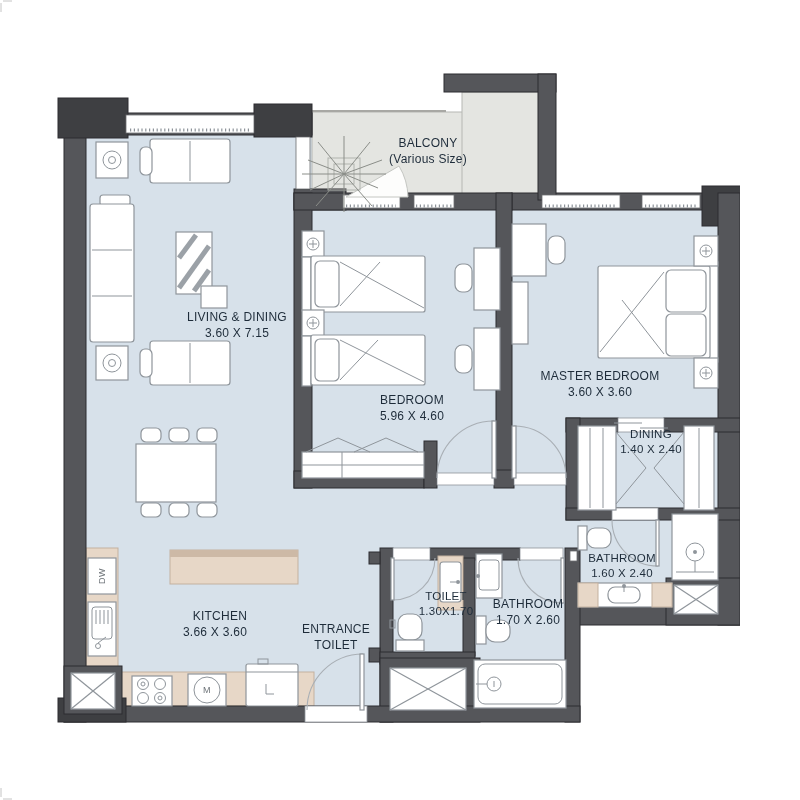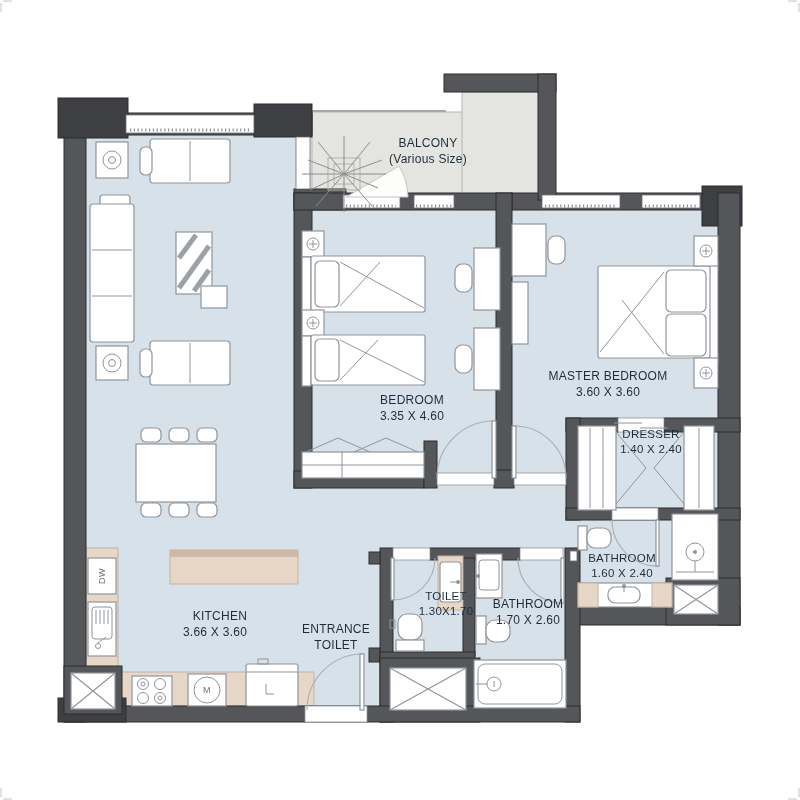--- a/index.html
+++ b/index.html
@@ -1,16 +1,16 @@
 <!DOCTYPE html>
 <html style="--floor: #d7e1ea; --balcony-floor: #e4e5e1; --wall: #55565a; --wall-dark: #3e3f42; --counter: #e7d7c7; --counter-edge: #cdb9a6; --furniture-stroke: #8f959b; --arc: #a9afb5; --window: #ffffff; --outline: #2d2d30; --text: #1e2c3a;"><head>
 <meta charset="utf-8">
 <style>
   html,body{margin:0;padding:0;background:#fff;}
-  .page{position:relative;width:800px;height:800px;background:#fff;overflow:hidden;
+  .page{position:relative;width:740px;height:800px;background:#fff;overflow:hidden;
         font-family:"Liberation Sans", sans-serif;}
   svg{position:absolute;left:0;top:0;}
   
   .floor{fill:var(--floor,#d7e1ea);}
   .balc{fill:var(--balcony-floor,#e4e5e1);stroke:#b6b8b4;stroke-width:1;}
   .wall{fill:var(--wall,#55565a);stroke:var(--outline,#2d2d30);stroke-width:1;}
   .walld{fill:var(--wall-dark,#3e3f42);stroke:var(--outline,#2d2d30);stroke-width:1;}
   .win{fill:var(--window,#ffffff);stroke:#6d6e71;stroke-width:0.8;}
   .thr{fill:#ffffff;stroke:#8f959b;stroke-width:0.8;}
   .fur{fill:#ffffff;stroke:var(--furniture-stroke,#8f959b);stroke-width:1.2;}
@@ -396,33 +396,37 @@
       <line class="furl" x1="494" y1="681" x2="494" y2="687"></line>
     </g>
   </g>
 </svg>
 
   <div class="lbl" style="left:428px;top:152px;">
     <div>BALCONY</div>
     <div>(Various Size)</div>
   </div>
 
+  <div class="lbl" style="left:237px;top:326px;">
+    <div>LIVING &amp; DINING</div>
+    <div>3.60 X 7.15</div>
+  </div>
 
   <div class="lbl" style="left:412px;top:409px;text-align:center;">
     <div>BEDROOM</div>
-    <div>3.35 X 4.60</div>
-  </div>
-
-  <div class="lbl" style="left:600px;top:385px;margin-left:8px;">
+    <div>5.96 X 4.60</div>
+  </div>
+
+  <div class="lbl" style="left:600px;top:385px;">
     <div>MASTER BEDROOM</div>
     <div>3.60 X 3.60</div>
   </div>
 
   <div class="lbl small" style="left:651px;top:442px;">
-    <div>DRESSER</div>
+    <div>DINING</div>
     <div>1.40 X 2.40</div>
   </div>
 
   <div class="lbl small" style="left:622px;top:566px;">
     <div>BATHROOM</div>
     <div>1.60 X 2.40</div>
   </div>
 
   <div class="lbl small" style="left:414px;top:604px;margin-left:32px;">
     <div>TOILET</div>

